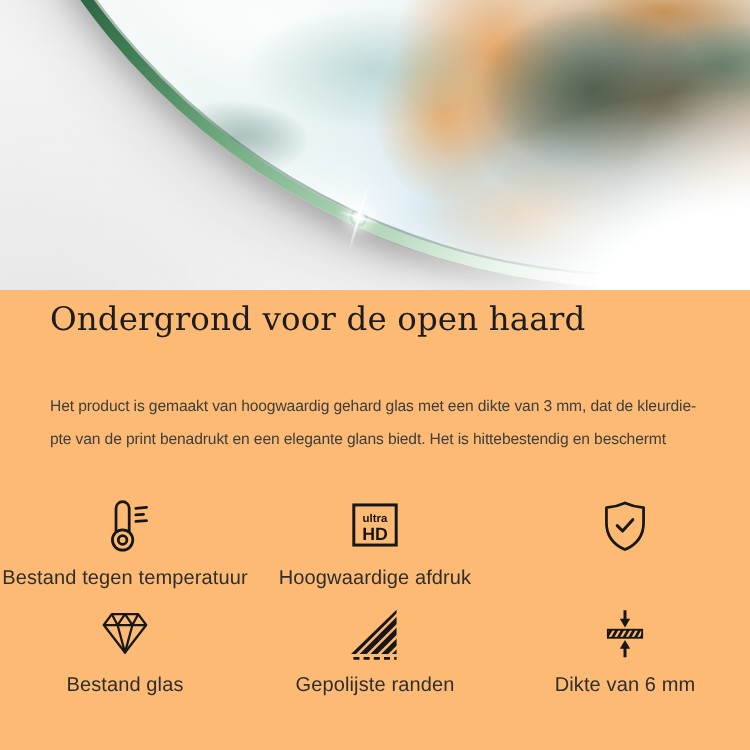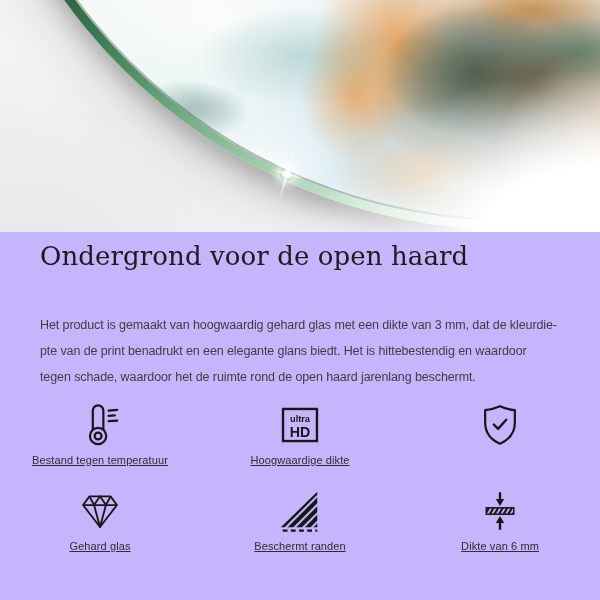--- a/index.html
+++ b/index.html
@@ -1,18 +1,18 @@
 <!DOCTYPE html>
 <html><head>
 <meta charset="utf-8">
 <style>
   * { margin:0; padding:0; box-sizing:border-box; }
   html,body { width:600px; height:600px; }
   body { font-family:"Liberation Sans", sans-serif; background:#ffffff; overflow:hidden; }
-  .page { position:relative; width:600px; height:600px; background:#c4b5fd; }
+  .page { position:relative; width:600px; height:600px; background:#fdba74; }
 
   
   .hero {
     position:absolute; left:0; top:0; width:600px; height:232px; overflow:hidden;
     background:
       radial-gradient(420px 300px at 6% 112%, #e7e7e7 0%, rgba(231,231,231,0) 70%),
       linear-gradient(to right, #f3f3f3 0%, #f8f8f8 45%, #ffffff 80%);
   }
   .disc {
     position:absolute; left:-39px; top:-872px; width:1102px; height:1102px; border-radius:50%;
@@ -74,22 +74,22 @@
     font-size:12.5px; line-height:26px; color:#3e3e3e; letter-spacing:-0.1px;
   }
   .paragraph div { white-space:nowrap; }
 
   
   .features {
     position:absolute; left:0; top:398px; width:600px;
     display:grid; grid-template-columns:1fr 1fr 1fr; grid-auto-rows:86px;
   }
   .feature { display:flex; flex-direction:column; align-items:center; color:#171717; }
-  .feature .icon-wrap { height:54px; display:flex; align-items:center; justify-content:center; }
-  .feature .label { margin-top:2px; font-size:11px; color:#2e2e2e; letter-spacing:0.1px;text-decoration:underline; }
+  .feature .icon-wrap { height:54px; display:flex; align-items:flex-start; justify-content:center; }
+  .feature .label { margin-top:2px; font-size:16px; color:#2e2e2e; letter-spacing:0.1px; }
   .feature svg { display:block; }
   .feature svg text { font-family:"Liberation Sans", sans-serif; }
 </style>
 </head>
 <body>
 
 <div class="page">
 
   <div class="hero">
     <div class="disc">
@@ -102,22 +102,21 @@
         <i class="core"></i>
     </div>
   </div>
 
   <h1 class="heading">
     <span>Ondergrond voor de open haard</span>
   </h1>
 
   <div class="paragraph">
     <div>Het product is gemaakt van hoogwaardig gehard glas met een dikte van 3 mm, dat de kleurdie-</div>
-    <div>pte van de print benadrukt en een elegante glans biedt. Het is hittebestendig en waardoor</div>
-    <div>tegen schade, waardoor het de ruimte rond de open haard jarenlang beschermt.</div>
+    <div>pte van de print benadrukt en een elegante glans biedt. Het is hittebestendig en beschermt</div>
   </div>
 
   <div class="features">
 
     <div class="feature">
       <span class="icon-wrap">
         <svg width="46" height="46" viewBox="0 0 48 48" fill="none" stroke="currentColor" stroke-width="2.3" stroke-linecap="round">
           <path d="M16.5 28.5 V9 a5.5 5.5 0 0 1 11 0 v19.5"></path>
           <circle cx="22" cy="35.5" r="8.5"></circle>
           <circle cx="22" cy="35.5" r="3.6"></circle>
@@ -130,42 +129,42 @@
     </div>
 
     <div class="feature">
       <span class="icon-wrap">
         <svg width="44" height="44" viewBox="0 0 48 48">
           <rect x="5.5" y="6.5" width="37" height="35" fill="none" stroke="currentColor" stroke-width="2.6"></rect>
           <text x="24" y="21" font-size="10" font-weight="700" text-anchor="middle" fill="currentColor">ultra</text>
           <text x="24" y="37" font-size="15.5" font-weight="700" text-anchor="middle" fill="currentColor">HD</text>
         </svg>
       </span>
-      <span class="label">Hoogwaardige dikte</span>
+      <span class="label">Hoogwaardige afdruk</span>
     </div>
 
     <div class="feature">
       <span class="icon-wrap">
         <svg width="46" height="46" viewBox="0 0 48 48" fill="none" stroke="currentColor" stroke-width="2.3">
           <path d="M24 4.5 C28.5 6.5 34.5 8 39.5 8.5 V21 C39.5 32 33 39.5 24 43.5 C15 39.5 8.5 32 8.5 21 V8.5 C13.5 8 19.5 6.5 24 4.5 Z" stroke-linejoin="round"></path>
           <path d="M17.5 23.5 L22 28 L30.5 18.5" stroke-width="2.5" stroke-linecap="round" stroke-linejoin="round"></path>
         </svg>
       </span>
     </div>
 
     <div class="feature">
       <span class="icon-wrap">
         <svg width="46" height="44" viewBox="0 0 48 48" fill="none" stroke="currentColor" stroke-width="2" stroke-linejoin="round">
           <path d="M12.5 8 H35.5 L42.5 17.5 L24 41.5 L5.5 17.5 Z"></path>
           <path d="M5.5 17.5 H42.5"></path>
           <path d="M12.5 8 L17.5 17.5 L24 8 L30.5 17.5 L35.5 8"></path>
           <path d="M17.5 17.5 L24 41.5 L30.5 17.5"></path>
         </svg>
       </span>
-      <span class="label">Gehard glas</span>
+      <span class="label">Bestand glas</span>
     </div>
 
     <div class="feature">
       <span class="icon-wrap">
         <svg width="46" height="46" viewBox="0 0 48 48" stroke="currentColor">
           <defs>
               <clipPath id="pe-tri">
                 <polygon points="4,41 42,41 42,4"></polygon>
               </clipPath>
             </defs>
@@ -173,21 +172,21 @@
             <line x1="-18" y1="55" x2="38" y2="-1"></line>
             <line x1="-9" y1="55" x2="47" y2="-1"></line>
             <line x1="0" y1="55" x2="56" y2="-1"></line>
             <line x1="9" y1="55" x2="65" y2="-1"></line>
             <line x1="18" y1="55" x2="74" y2="-1"></line>
             <line x1="27" y1="55" x2="83" y2="-1"></line>
           </g>
           <line x1="6" y1="44.5" x2="42" y2="44.5" stroke-width="2.2" stroke-dasharray="5 3.5"></line>
         </svg>
       </span>
-      <span class="label">Beschermt randen</span>
+      <span class="label">Gepolijste randen</span>
     </div>
 
     <div class="feature">
       <span class="icon-wrap">
         <svg width="44" height="46" viewBox="0 0 48 48" stroke="currentColor">
           <defs>
               <clipPath id="th-bar">
                 <rect x="9" y="20.5" width="30" height="7"></rect>
               </clipPath>
             </defs>

